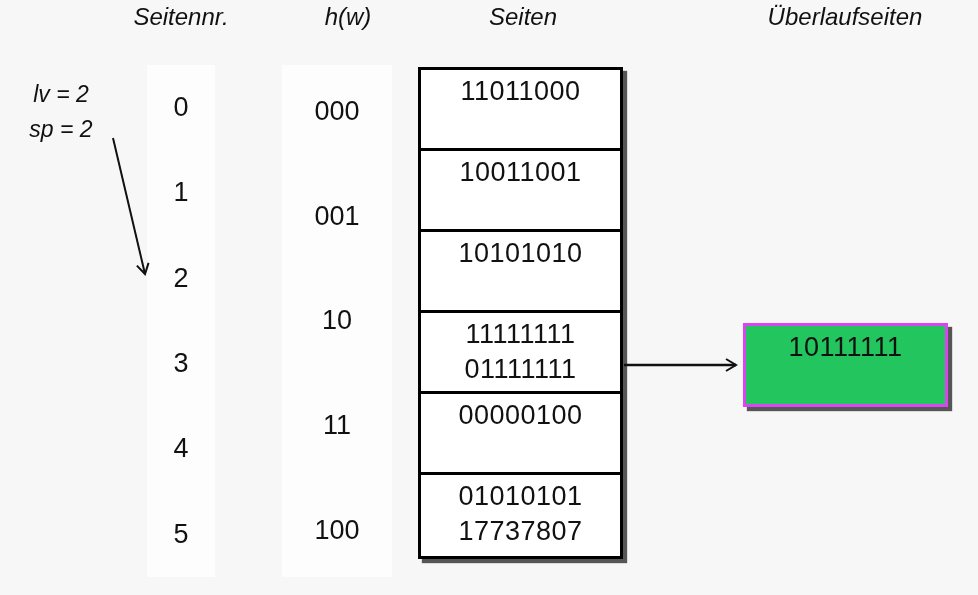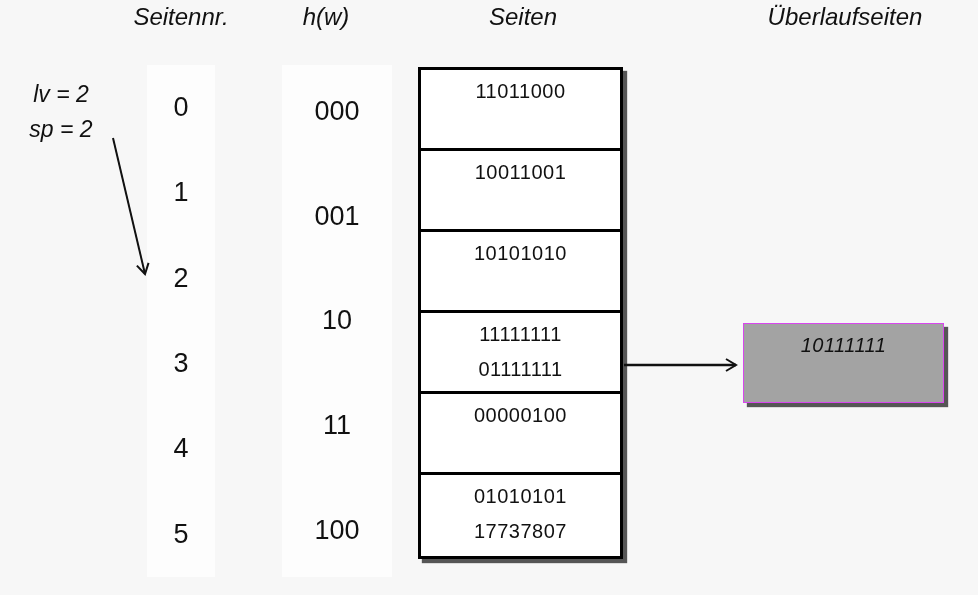--- a/index.html
+++ b/index.html
@@ -20,21 +20,21 @@
   .hdr {
     position: absolute;
     top: 2px;
     transform: translateX(-50%);
     font-style: italic;
     font-size: 24px;
     line-height: 30px;
     white-space: nowrap;
   }
   .hdr-seitennr { left: 181px; }
-  .hdr-hw       { left: 326px; }
+  .hdr-hw       { left: 348px; }
   .hdr-seiten   { left: 523px; }
   .hdr-ueberlauf{ left: 845px; }
 
   
   .annotation {
     position: absolute;
     left: 14px;
     top: 77px;
     width: 94px;
     text-align: center;
@@ -78,38 +78,37 @@
     height: 81px;
     border-bottom: 3px solid #000000;
     text-align: center;
     padding-top: 4px;
     box-sizing: border-box;
     overflow: hidden;
   }
   .prow:last-child { border-bottom: none; }
   .bline {
     display: block;
-    font-size: 20px;
+    font-size: 27px;
     line-height: 35px;
     letter-spacing: 0.5px;
   }
 
   
   .overflow-box {
     position: absolute;
     left: 743px;
     top: 323px;
     width: 199px;
     height: 74px;
-    background: #a3a3a3;
-    border: 1px solid #d946ef;
+    background: #22c55e;
+    border: 3px solid #d946ef;
     box-shadow: 4px 4px 1px rgba(0,0,0,0.65);
     text-align: center;
     padding-top: 4px;
-    font-style: italic;
   }
 
   
   .arrows {
     position: absolute;
     left: 0; top: 0;
     width: 978px;
     height: 595px;
     pointer-events: none;
   }

